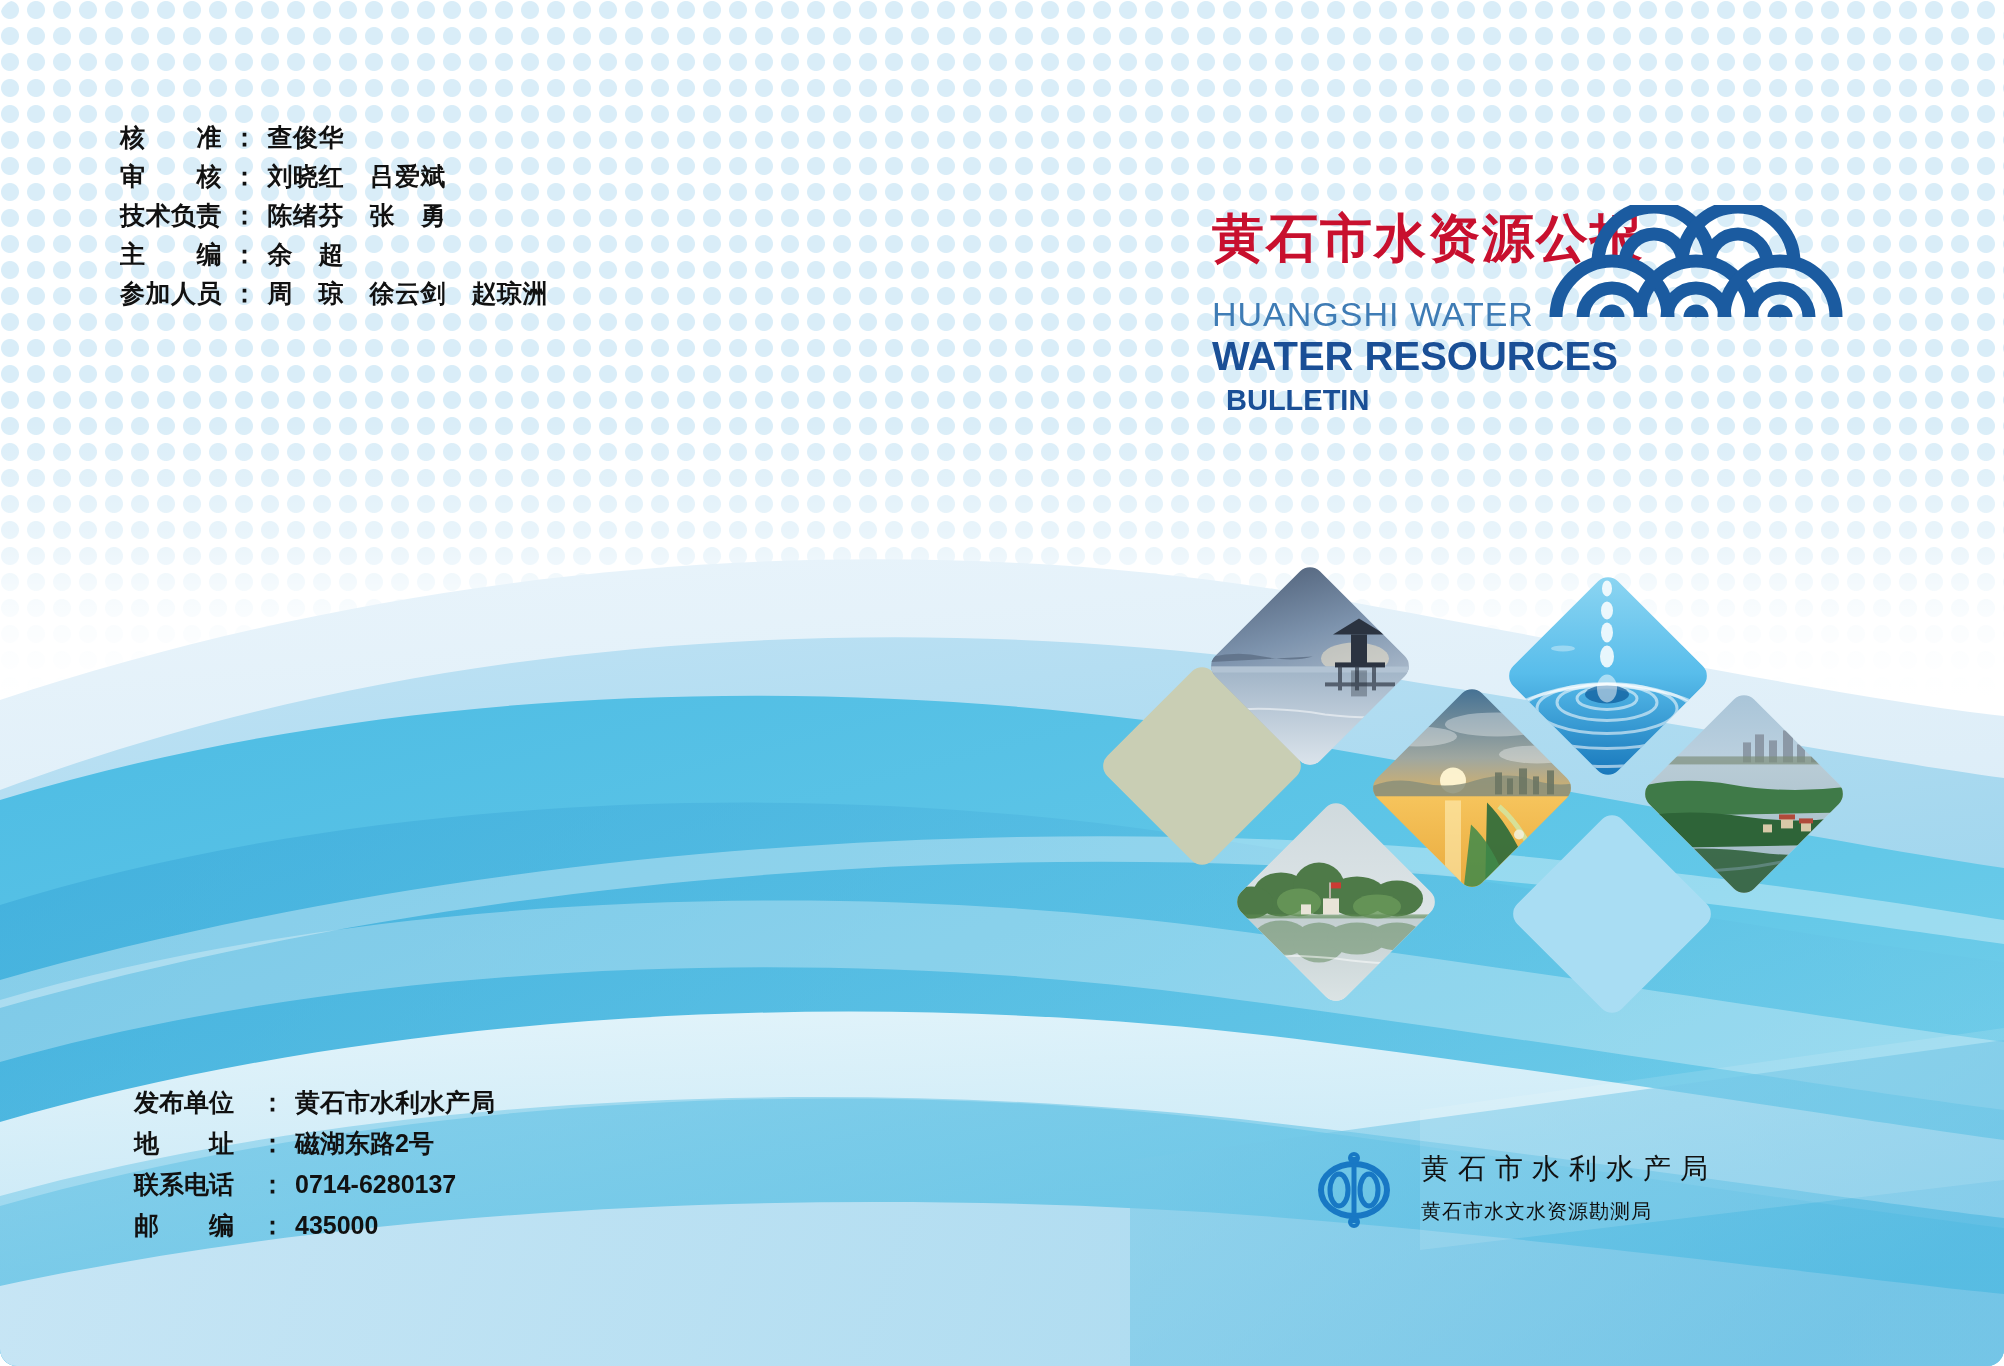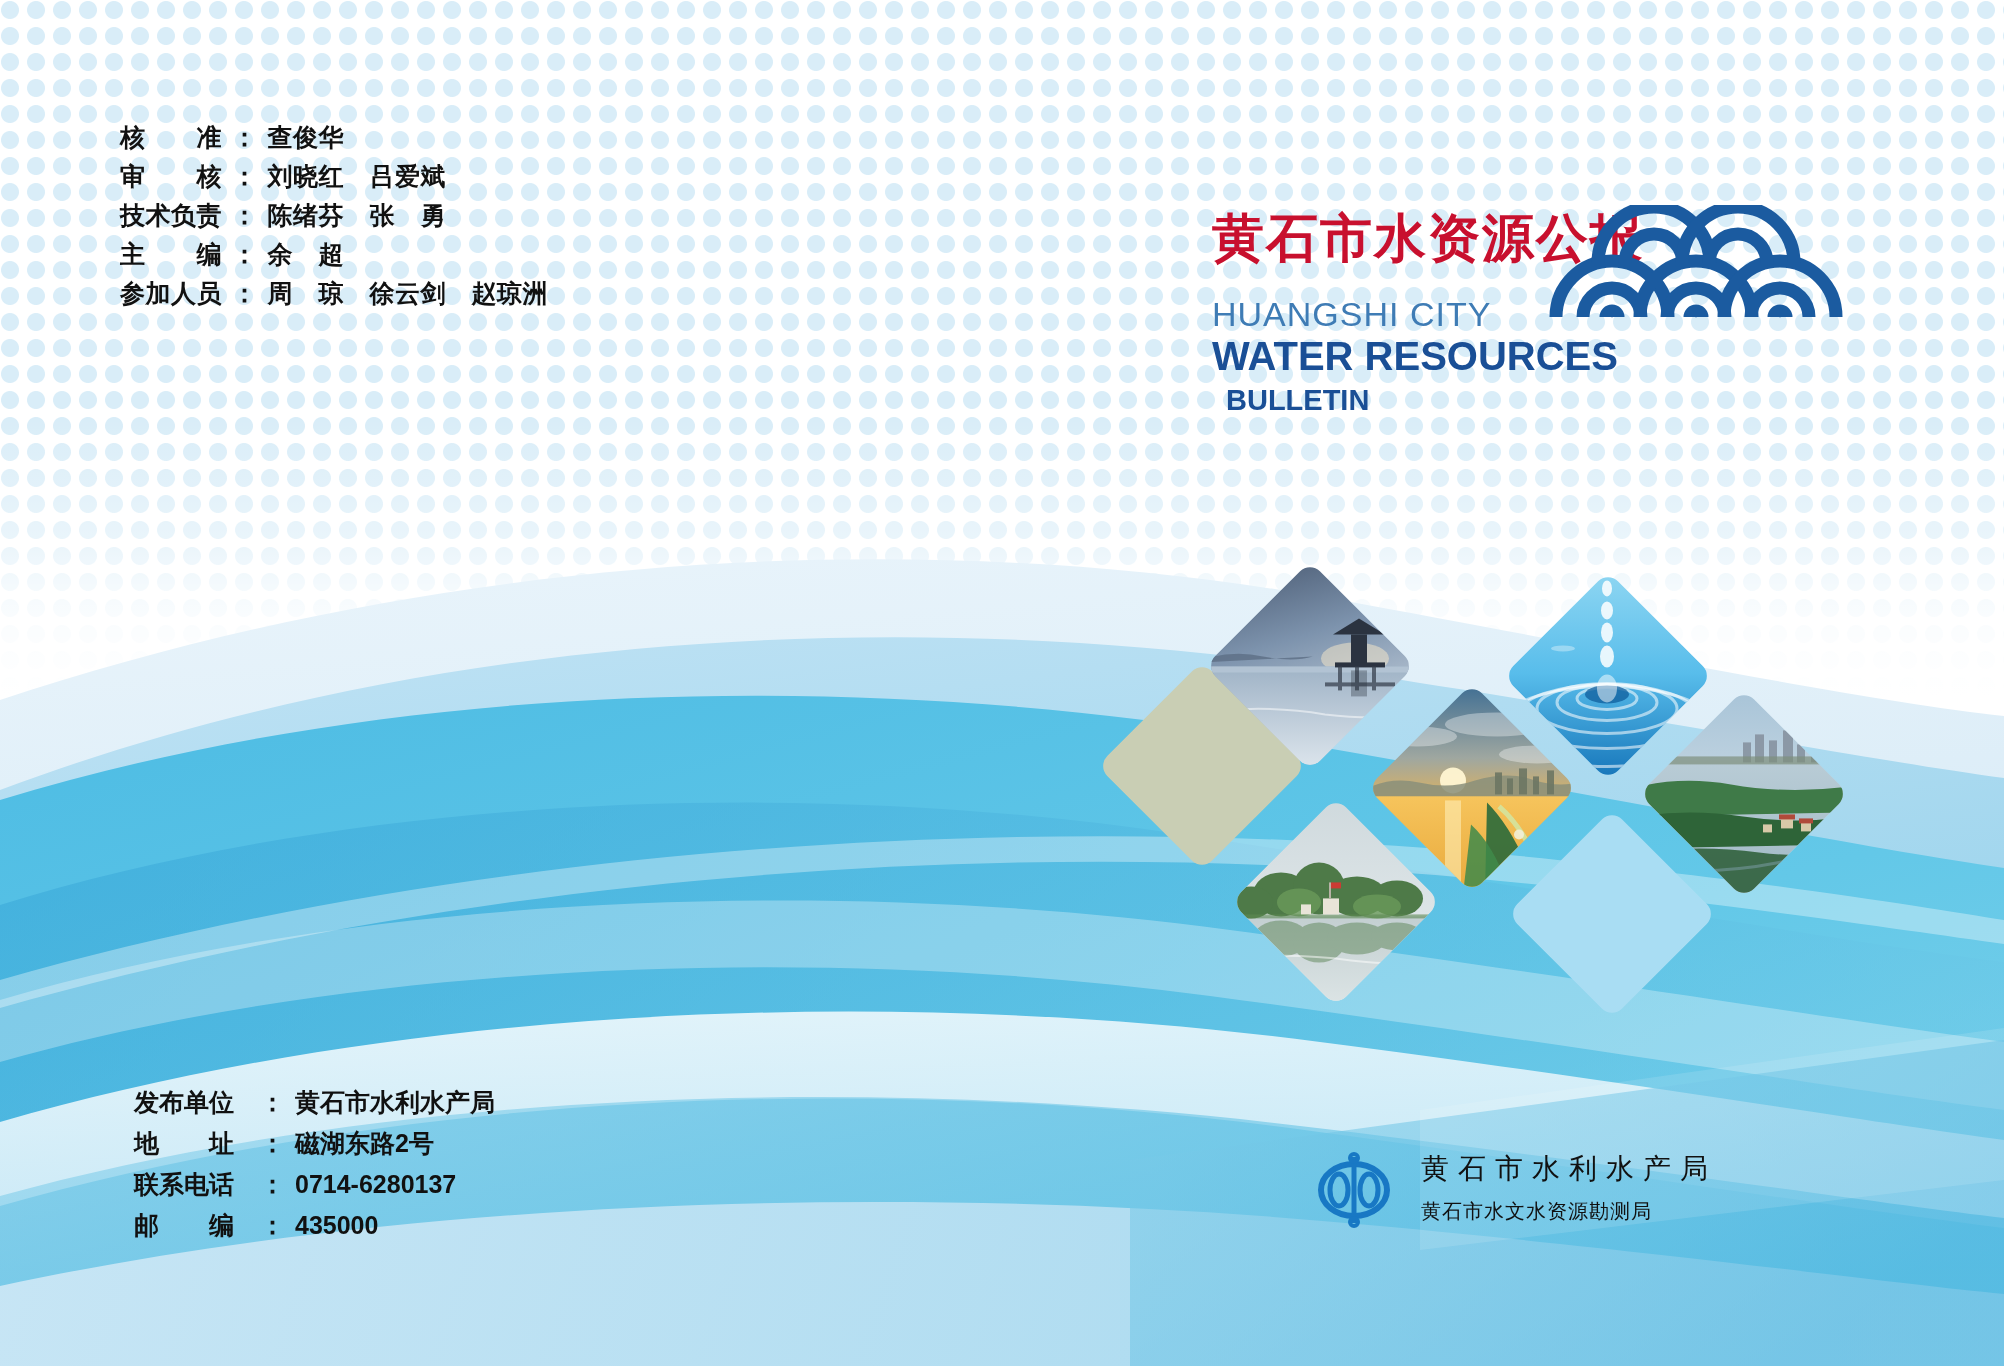--- a/index.html
+++ b/index.html
@@ -1,19 +1,20 @@
 <!DOCTYPE html>
 <html><head>
 <meta charset="utf-8">
 <style>
   html,body{margin:0;padding:0;background:#fff;}
   body{font-family:"Liberation Sans","DejaVu Sans",sans-serif;}
   #page{
     position:relative;width:2004px;height:1366px;overflow:hidden;
     background:#ffffff;
+    border-radius:17px;
   }
   
   .dots{
     position:absolute;left:0;top:0;width:2004px;height:700px;
     background-image:radial-gradient(circle at 10px 10px, #d9edf8 8.5px, rgba(255,255,255,0) 9.5px);
     background-size:26px 26px;
     -webkit-mask-image:linear-gradient(to bottom,#000 0,#000 78%,rgba(0,0,0,0) 100%);
     mask-image:linear-gradient(to bottom,#000 0,#000 78%,rgba(0,0,0,0) 100%);
   }
   .dots-fade{
@@ -175,21 +176,21 @@
     </div>
     <div class="cred-row">
       <span class="cred-label">参加人员</span>
       <span class="cred-colon">：</span>
       <span class="cred-value">周　琼　徐云剑　赵琼洲</span>
     </div>
   </div>
 
   <div class="titleblock">
     <div class="cn-title">黄石市水资源公报</div>
-    <div class="en-city">HUANGSHI CITY</div>
+    <div class="en-city">HUANGSHI WATER</div>
     <div class="en-main">WATER RESOURCES</div>
     <div class="en-main2">BULLETIN</div>
   </div>
 
   <svg class="wavelogo" width="300" height="118" viewBox="0 0 300 118">
     <g fill="none" stroke="#1b5ba0" stroke-width="13">
       <path d="M8,112 a56,56 0 0 1 112,0"></path>
       <path d="M35,112 a29,29 0 0 1 58,0"></path>
       <path d="M58,112 a6,6 0 0 1 12,0"></path>
 

